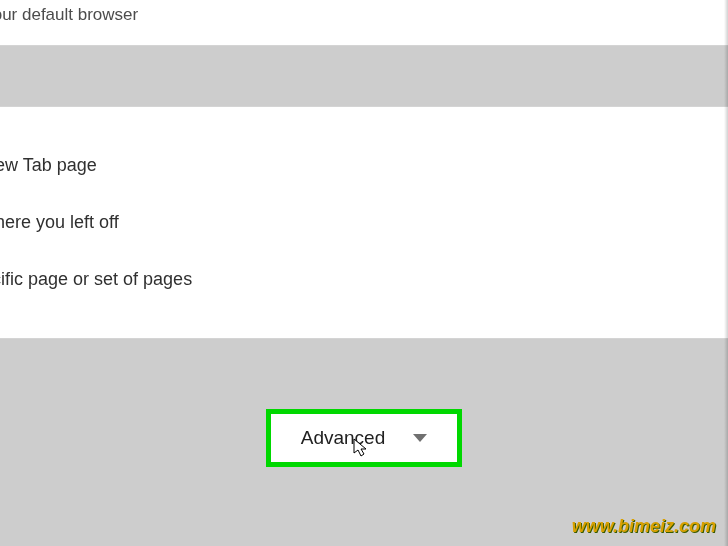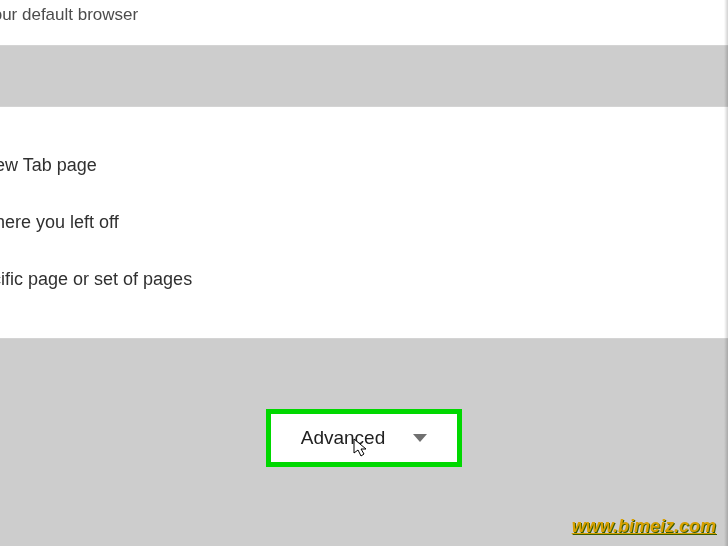--- a/index.html
+++ b/index.html
@@ -89,21 +89,20 @@
       letter-spacing: 2px;
       line-height: 1;
     }
     .watermark-bottom {
       font-size: 18px;
       font-weight: bold;
       color: #d8a000;
       font-style: italic;
       text-shadow: 1px 1px 0 #3a5c00;
       line-height: 1.2;
-      text-decoration: underline;
     }
     .top-shadow {
       position: absolute;
       top: 0;
       right: 0;
       width: 4px;
       height: 100%;
       background: linear-gradient(to left, rgba(0,0,0,0.18), transparent);
     }
   </style>

